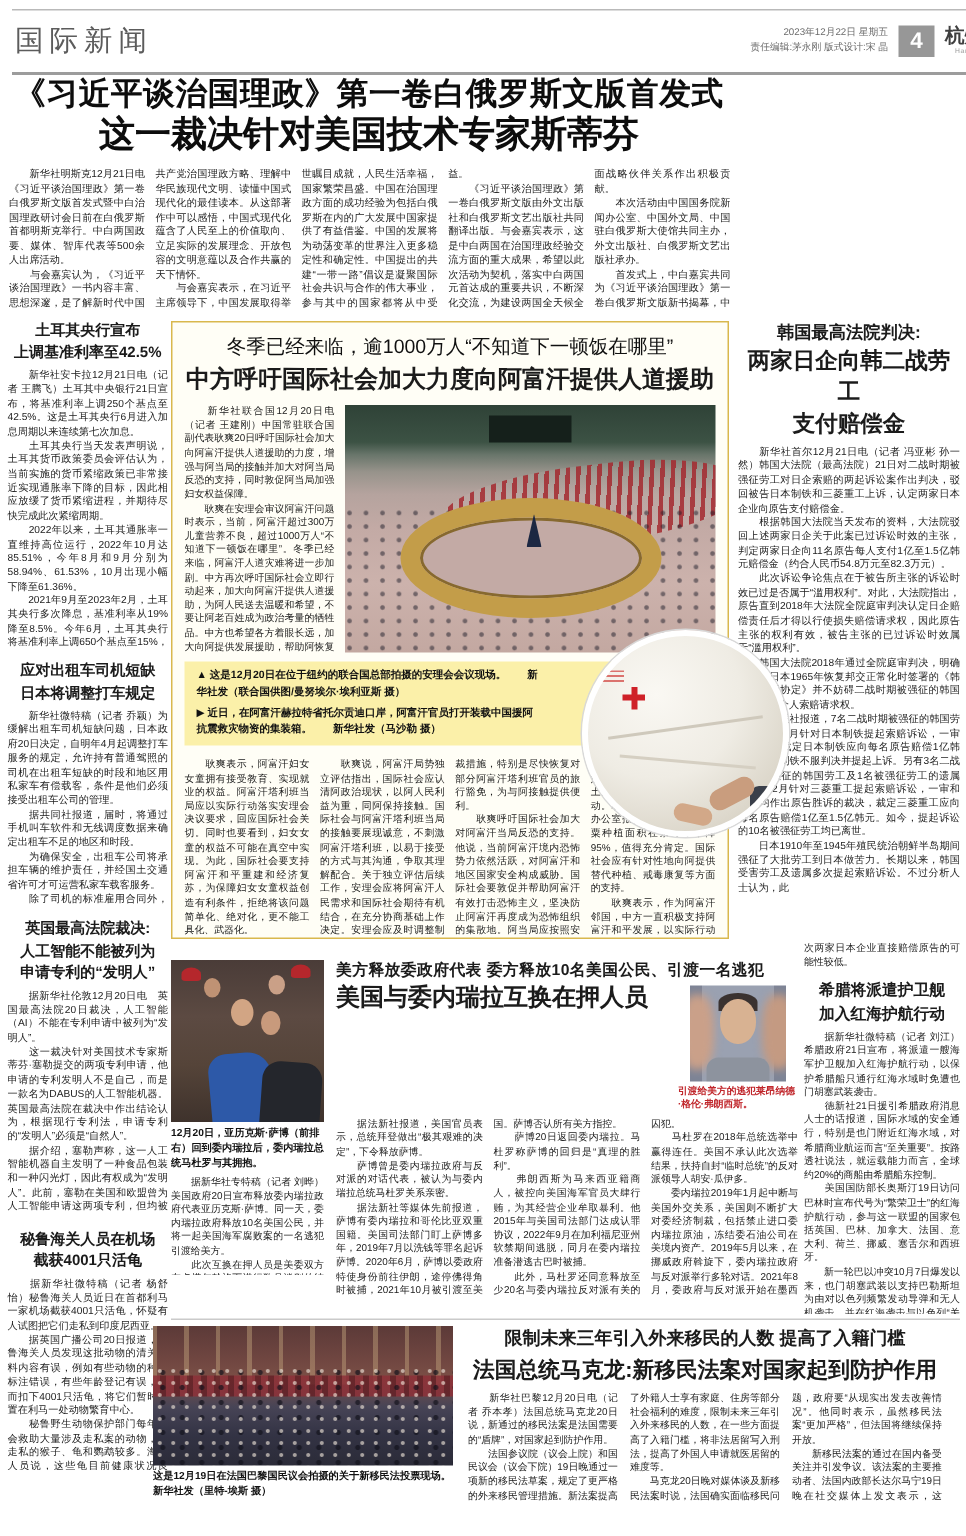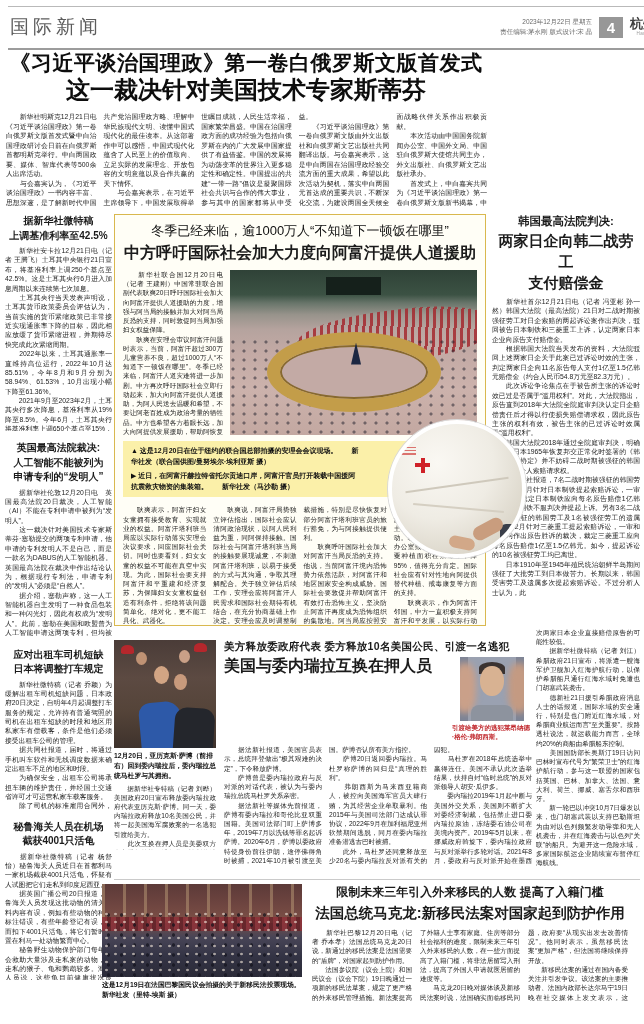--- a/index.html
+++ b/index.html
@@ -179,43 +179,43 @@
     <div class="sm-body pre just">　　新华社首尔12月21日电（记者 冯亚彬 孙一然）韩国大法院（最高法院）21日对二战时期被强征劳工对日企索赔的两起诉讼案作出判决，驳回被告日本制铁和三菱重工上诉，认定两家日本企业向原告支付赔偿金。
 　　根据韩国大法院当天发布的资料，大法院驳回上述两家日企关于此案已过诉讼时效的主张，判定两家日企向11名原告每人支付1亿至1.5亿韩元赔偿金（约合人民币54.8万元至82.3万元）。
 　　此次诉讼争论焦点在于被告所主张的诉讼时效已过是否属于“滥用权利”。对此，大法院指出，原告直到2018年大法院全院庭审判决认定日企赔偿责任后才得以行使损失赔偿请求权，因此原告主张的权利有效，被告主张的已过诉讼时效属于“滥用权利”。
 　　韩国大法院2018年通过全院庭审判决，明确韩国和日本1965年恢复邦交正常化时签署的《韩日请求权协定》并不妨碍二战时期被强征的韩国劳工行使个人索赔请求权。
 　　据韩联社报道，7名二战时期被强征的韩国劳工2013年3月针对日本制铁提起索赔诉讼，一审和二审均裁定日本制铁应向每名原告赔偿1亿韩元，日本制铁不服判决并提起上诉。另有3名二战时期被强征的韩国劳工及1名被强征劳工的遗属2014年2月针对三菱重工提起索赔诉讼，一审和二审均作出原告胜诉的裁决，裁定三菱重工应向每名原告赔偿1亿至1.5亿韩元。如今，提起诉讼的10名被强征劳工均已离世。
 　　日本1910年至1945年殖民统治朝鲜半岛期间强征了大批劳工到日本做苦力。长期以来，韩国受害劳工及遗属多次提起索赔诉讼。不过分析人士认为，此</div>
   </div>
 
   <div id="rail">
     <div id="rail-turkey">
-      <div class="rail-t pre">据新华社微特稿
+      <div class="rail-t pre">土耳其央行宣布
 上调基准利率至42.5%</div>
       <div class="rail-b pre just">　　新华社安卡拉12月21日电（记者 王腾飞）土耳其中央银行21日宣布，将基准利率上调250个基点至42.5%。这是土耳其央行6月进入加息周期以来连续第七次加息。
 　　土耳其央行当天发表声明说，土耳其货币政策委员会评估认为，当前实施的货币紧缩政策已非常接近实现通胀率下降的目标，因此相应放缓了货币紧缩进程，并期待尽快完成此次紧缩周期。
 　　2022年以来，土耳其通胀率一直维持高位运行，2022年10月达85.51%，今年8月和9月分别为58.94%、61.53%，10月出现小幅下降至61.36%。
 　　2021年9月至2023年2月，土耳其央行多次降息，基准利率从19%降至8.5%。今年6月，土耳其央行将基准利率上调650个基点至15%，是自2021年3月以来首次加息。今年11月，土耳其央行将基准利率上调至40%。</div>
-    </div>
-    <div id="rail-uk">
-      <div class="rail-t pre">英国最高法院裁决:
-人工智能不能被列为
-申请专利的“发明人”</div>
-      <div class="rail-b pre just">　　据新华社伦敦12月20日电　英国最高法院20日裁决，人工智能（AI）不能在专利申请中被列为“发明人”。
-　　这一裁决针对美国技术专家斯蒂芬·塞勒提交的两项专利申请，他申请的专利发明人不是自己，而是一款名为DABUS的人工智能机器。英国最高法院在裁决中作出结论认为，根据现行专利法，申请专利的“发明人”必须是“自然人”。
-　　据介绍，塞勒声称，这一人工智能机器自主发明了一种食品包装和一种闪光灯，因此有权成为“发明人”。此前，塞勒在美国和欧盟曾为人工智能申请这两项专利，但均被驳回。</div>
     </div>
     <div id="rail-japan">
       <div class="rail-t pre">应对出租车司机短缺
 日本将调整打车规定</div>
       <div class="rail-b pre just">　　新华社微特稿（记者 乔颖）为缓解出租车司机短缺问题，日本政府20日决定，自明年4月起调整打车服务的规定，允许持有普通驾照的司机在出租车短缺的时段和地区用私家车有偿载客，条件是他们必须接受出租车公司的管理。
 　　据共同社报道，届时，将通过手机叫车软件和无线调度数据来确定出租车不足的地区和时段。
 　　为确保安全，出租车公司将承担车辆的维护责任，并经国土交通省许可才可运营私家车载客服务。
 　　除了司机的标准雇用合同外，日本政府还将考虑更为灵活的合同，具体细节将在明年3月底前敲定。
 　　依照共同社说法，日本政府仍在讨论是否全面解禁优步等直接连接私家车主与乘客的叫车服务，计划最晚在明年6月底作出决定。</div>
+    </div>
+    <div id="rail-uk">
+      <div class="rail-t pre">英国最高法院裁决:
+人工智能不能被列为
+申请专利的“发明人”</div>
+      <div class="rail-b pre just">　　据新华社伦敦12月20日电　英国最高法院20日裁决，人工智能（AI）不能在专利申请中被列为“发明人”。
+　　这一裁决针对美国技术专家斯蒂芬·塞勒提交的两项专利申请，他申请的专利发明人不是自己，而是一款名为DABUS的人工智能机器。英国最高法院在裁决中作出结论认为，根据现行专利法，申请专利的“发明人”必须是“自然人”。
+　　据介绍，塞勒声称，这一人工智能机器自主发明了一种食品包装和一种闪光灯，因此有权成为“发明人”。此前，塞勒在美国和欧盟曾为人工智能申请这两项专利，但均被驳回。</div>
     </div>
     <div id="rail-peru">
       <div class="rail-t pre">秘鲁海关人员在机场
 截获4001只活龟</div>
       <div class="rail-b pre just">　　据新华社微特稿（记者 杨舒怡）秘鲁海关人员近日在首都利马一家机场截获4001只活龟，怀疑有人试图把它们走私到印度尼西亚。
 　　据英国广播公司20日报道，秘鲁海关人员发现这批动物的清关资料内容有误，例如有些动物的种类标注错误，有些年龄登记有误，因而扣下4001只活龟，将它们暂时安置在利马一处动物繁育中心。
 　　秘鲁野生动物保护部门每年都会救助大量涉及走私案的动物，被走私的猴子、龟和鹦鹉较多。海关人员说，这些龟目前健康状况良好。工作人员将核实它们的来源是否合法，再决定它们的最终去向。</div>
     </div>
   </div>
 
@@ -291,20 +291,22 @@
 　　弗朗西斯为马来西亚籍商人，被控向美国海军官员大肆行贿，为其经营企业牟取暴利。他2015年与美国司法部门达成认罪协议，2022年9月在加利福尼亚州软禁期间逃脱，同月在委内瑞拉准备潜逃古巴时被捕。
 　　此外，马杜罗还同意释放至少20名与委内瑞拉反对派有关的囚犯。
 　　马杜罗在2018年总统选举中赢得连任。美国不承认此次选举结果，扶持自封“临时总统”的反对派领导人胡安·瓜伊多。
 　　委内瑞拉2019年1月起中断与美国外交关系，美国则不断扩大对委经济制裁，包括禁止进口委内瑞拉原油，冻结委石油公司在美境内资产。2019年5月以来，在挪威政府斡旋下，委内瑞拉政府与反对派举行多轮对话。2021年8月，委政府与反对派开始在墨西哥对话。但对话持续数轮后于当年10月被委政府叫停，原因便是美国引渡委政府对话代表萨博。
 　　委内瑞拉石油储量居世界前列。去年，乌克兰危机加剧全球能源供应紧张状况，美国和欧洲国家因油价高涨承受巨大压力，美国开始事实上放松对一些产油国的制裁。马杜罗去年3月7日证实，他当月5日在总统府会晤到访的美方高级代表团。马杜罗去年6月下旬再次证实，多名美国高级官员访问委内瑞拉。经过数月谈判，委内瑞拉政府去年10月1日宣布释放7名美国公民，以换取美国政府释放两名委内瑞拉公民。今年10月，美方放松了对委内瑞拉石油行业的制裁。</div>
     </div>
   </div>
 
   <div id="brc">
     <div class="tail pre just">次两家日本企业直接赔偿原告的可能性较低。</div>
+    <div class="g-t pre">希腊将派遣护卫舰
+加入红海护航行动</div>
     <div class="g-b pre just">　　据新华社微特稿（记者 刘江）希腊政府21日宣布，将派遣一艘海军护卫舰加入红海护航行动，以保护希腊船只通行红海水域时免遭也门胡塞武装袭击。
 　　德新社21日援引希腊政府消息人士的话报道，国际水域的安全通行，特别是也门附近红海水域，对希腊商业航运而言“至关重要”。按路透社说法，就运载能力而言，全球约20%的商船由希腊船东控制。
 　　美国国防部长奥斯汀19日访问巴林时宣布代号为“繁荣卫士”的红海护航行动，参与这一联盟的国家包括英国、巴林、加拿大、法国、意大利、荷兰、挪威、塞舌尔和西班牙。
 　　新一轮巴以冲突10月7日爆发以来，也门胡塞武装以支持巴勒斯坦为由对以色列频繁发动导弹和无人机袭击，并在红海袭击与以色列“关联”的船只。为避开这一危险水域，多家国际航运企业陆续宣布暂停红海航线。</div>
   </div>
 
   <div id="rule-b"></div>
   <div id="fr">
     <div id="fr-left">
       <div id="ph-fr" class="photo">

